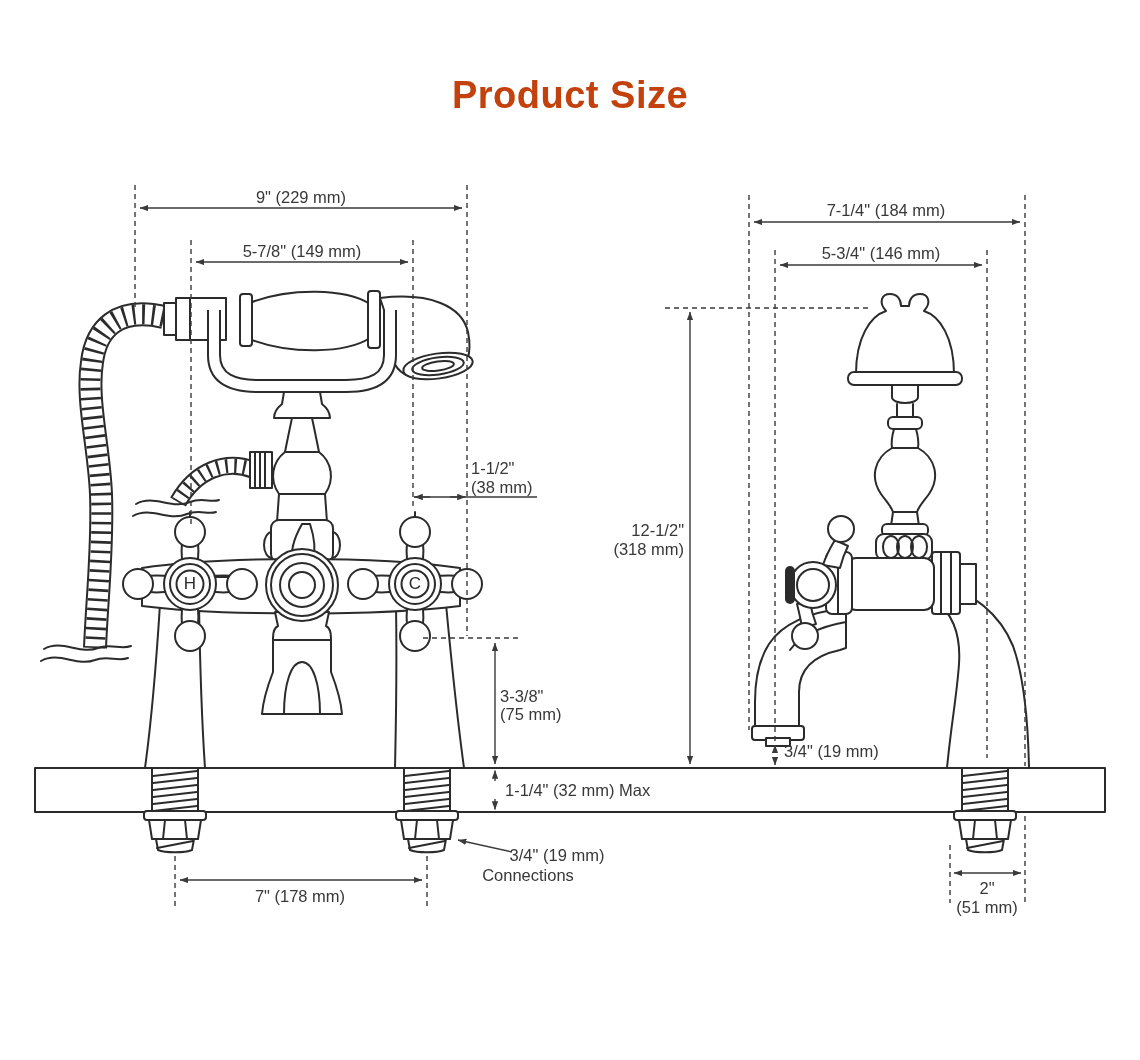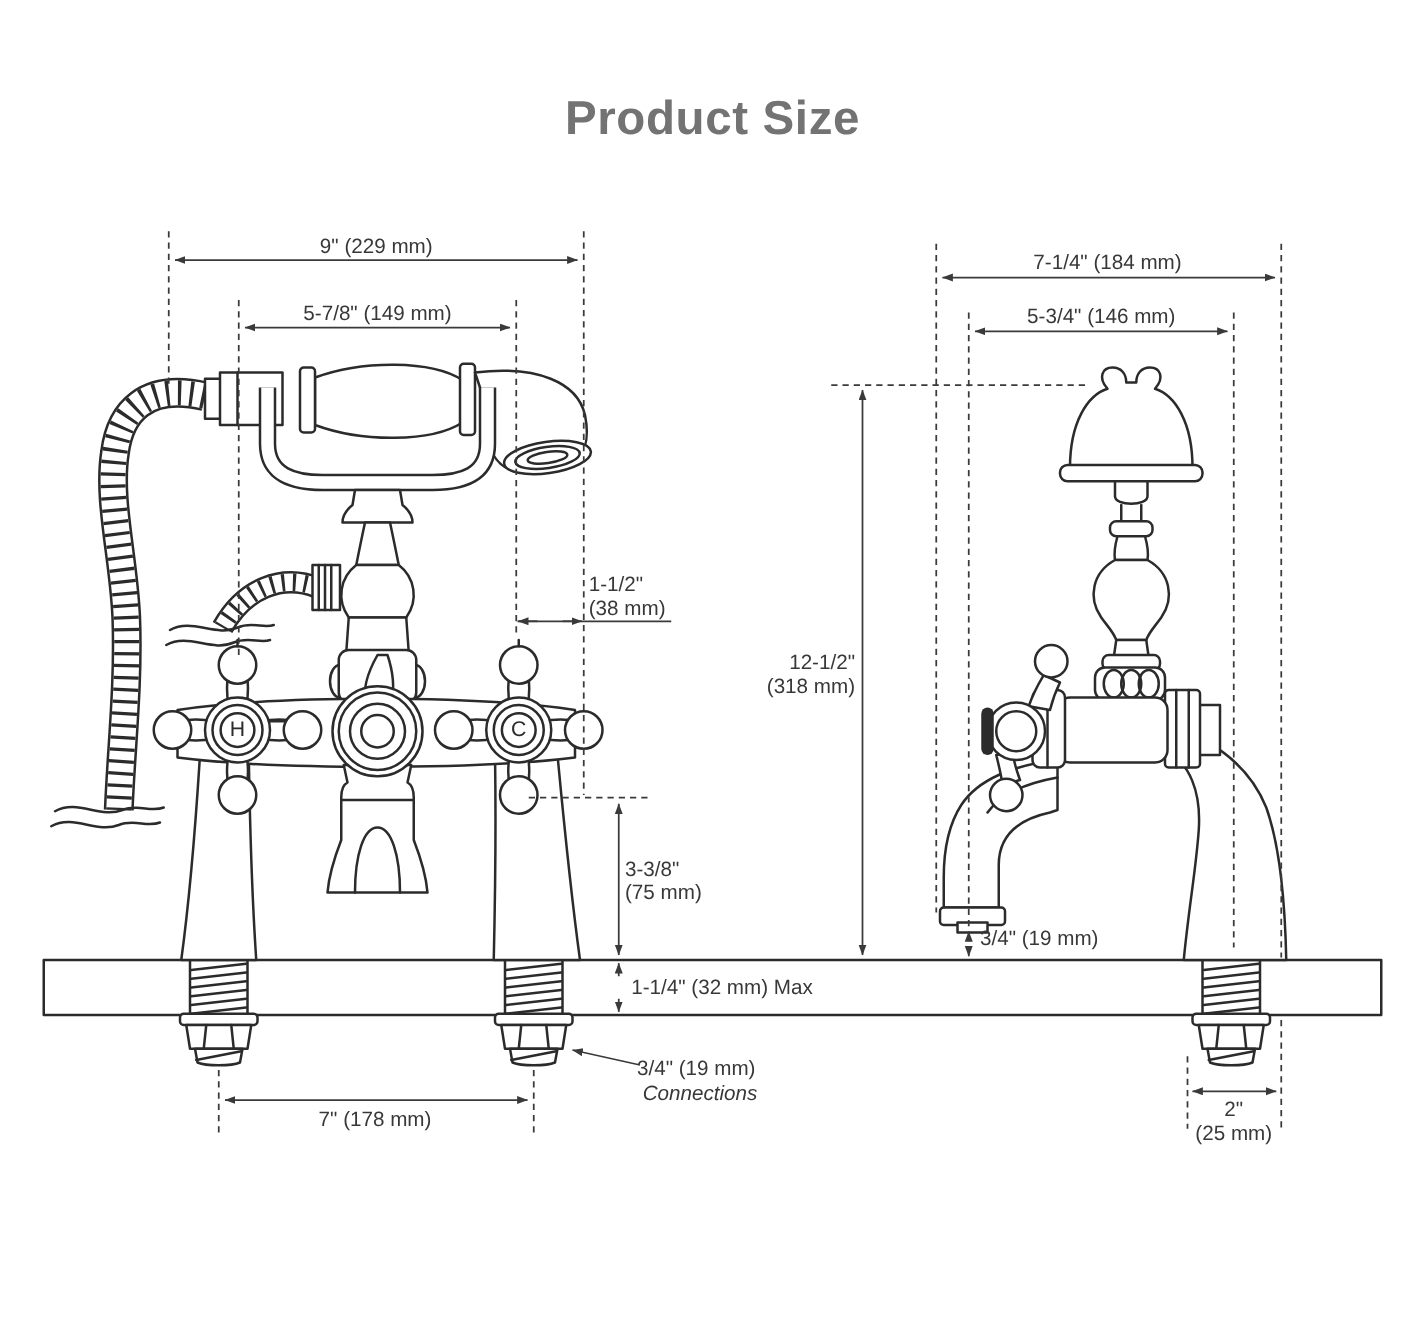--- a/index.html
+++ b/index.html
@@ -1,20 +1,20 @@
 <!DOCTYPE html>
 <html><head>
 <meta charset="utf-8">
 <style>
   html,body{margin:0;padding:0;background:#fff;}
   #stage{position:relative;width:1140px;height:1060px;background:#ffffff;overflow:hidden;
          font-family:"Liberation Sans",sans-serif;}
   #art{position:absolute;left:0;top:0;}
   .title{position:absolute;left:0;top:74px;width:1140px;text-align:center;
-         font-size:38px;font-weight:700;color:#737373;letter-spacing:.5px;}
+         font-size:38px;font-weight:700;color:#c2410c;letter-spacing:.5px;}
   .lbl{position:absolute;font-size:16.5px;line-height:1.12;color:#383838;white-space:nowrap;}
   .ctr{text-align:center;}
   .rt{text-align:right;}
   .hc{position:absolute;width:26px;text-align:center;font-size:17px;color:#2b2b2b;}
   
   .art2{stroke:#2b2b2b;stroke-width:2;fill:#fff;stroke-linejoin:round;stroke-linecap:round;}
   .artn{stroke:#2b2b2b;stroke-width:2;fill:none;stroke-linejoin:round;stroke-linecap:round;}
   .dim{stroke:#3a3a3a;stroke-width:1.4;fill:none;}
   .dsh{stroke:#3a3a3a;stroke-width:1.4;fill:none;stroke-dasharray:5 4;}
 </style>
@@ -278,26 +278,26 @@
 
 <div class="lbl ctr" style="left:201px;top:188px;width:200px;">9" (229 mm)</div>
 <div class="lbl ctr" style="left:202px;top:242px;width:200px;">5-7/8" (149 mm)</div>
 <div class="lbl" style="left:471px;top:459px;">1-1/2"</div>
 <div class="lbl" style="left:471px;top:478px;">(38 mm)</div>
 <div class="lbl" style="left:500px;top:687px;">3-3/8"</div>
 <div class="lbl" style="left:500px;top:705px;">(75 mm)</div>
 <div class="lbl" style="left:505px;top:781px;">1-1/4" (32 mm) Max</div>
 <div class="lbl ctr" style="left:200px;top:887px;width:200px;">7" (178 mm)</div>
 <div class="lbl ctr" style="left:477px;top:846px;width:160px;">3/4" (19 mm)</div>
-<div class="lbl ctr" style="left:480px;top:866px;width:160px;font-style:italic;">Connections</div>
+<div class="lbl ctr" style="left:448px;top:866px;width:160px;">Connections</div>
 
 <div class="lbl ctr" style="left:786px;top:201px;width:200px;">7-1/4" (184 mm)</div>
 <div class="lbl ctr" style="left:781px;top:244px;width:200px;">5-3/4" (146 mm)</div>
 <div class="lbl rt" style="left:566px;top:521px;width:118px;">12-1/2"</div>
 <div class="lbl rt" style="left:566px;top:540px;width:118px;text-align:right;">(318 mm)</div>
 <div class="lbl" style="left:784px;top:742px;">3/4" (19 mm)</div>
 <div class="lbl ctr" style="left:937px;top:879px;width:100px;">2"</div>
-<div class="lbl ctr" style="left:937px;top:898px;width:100px;">(25 mm)</div>
+<div class="lbl ctr" style="left:937px;top:898px;width:100px;">(51 mm)</div>
 
 <div class="hc" style="left:177px;top:574px;">H</div>
 <div class="hc" style="left:402px;top:574px;">C</div>
 
 </div>
 
 </body></html>

